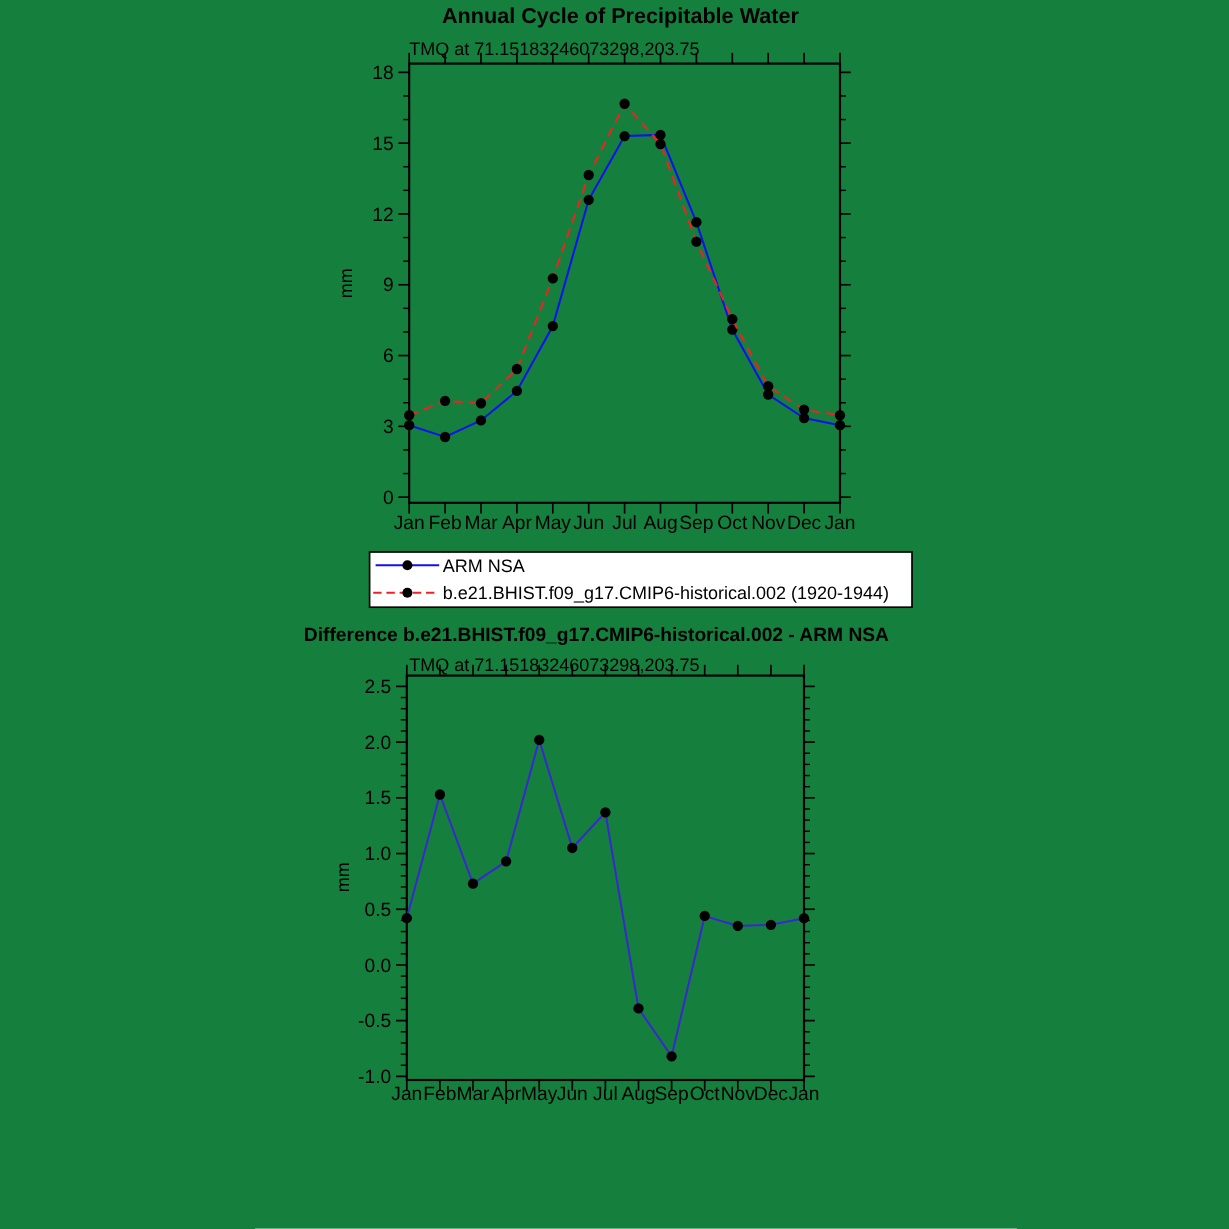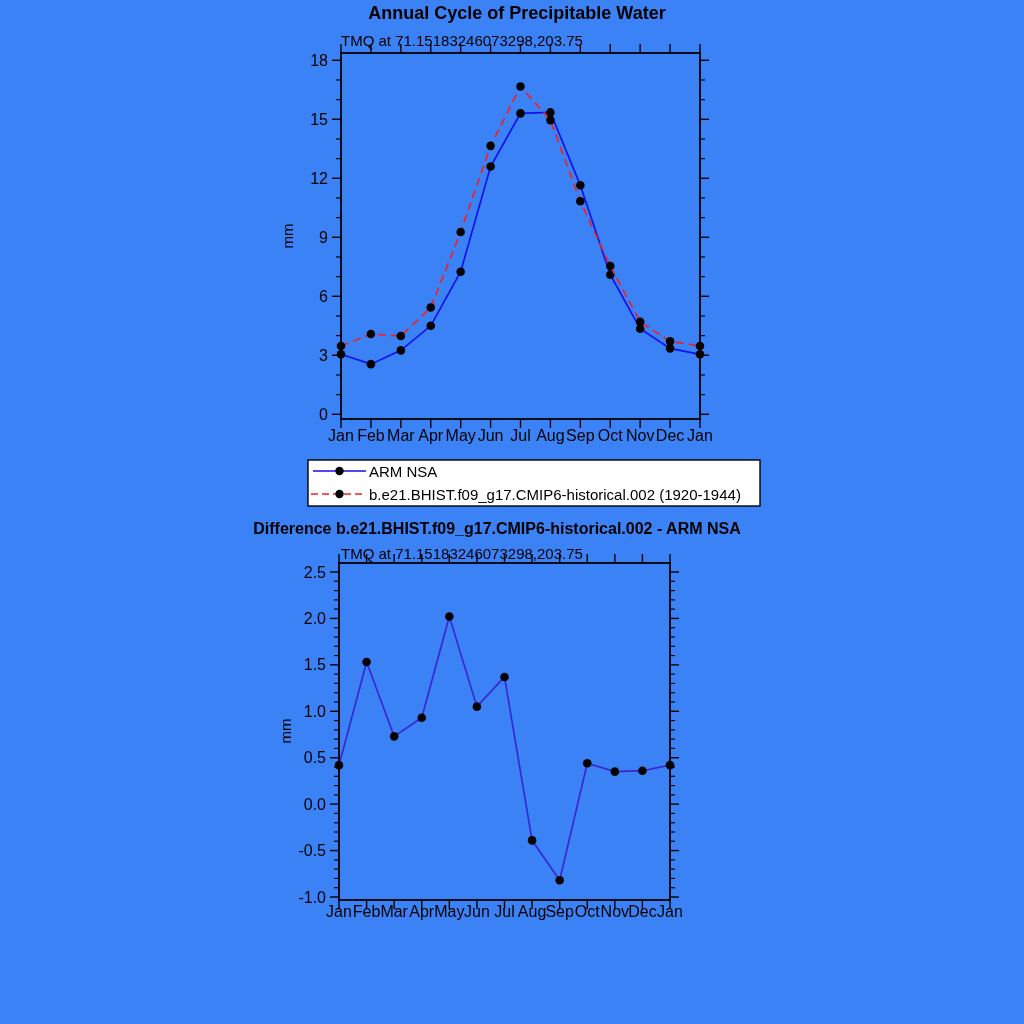--- a/index.html
+++ b/index.html
@@ -1,16 +1,16 @@
 <!DOCTYPE html>
 <html><head>
 <meta charset="utf-8">
 <style>
   html,body{margin:0;padding:0;background:#ffffff;}
-  #page{position:relative;width:1024px;height:1024px;background:#3b82f6;overflow:hidden;}
+  #page{position:relative;width:1024px;height:1024px;background:#15803d;overflow:hidden;}
   svg text{font-family:"Liberation Sans","DejaVu Sans",sans-serif;fill:#000000;}
   .title1{font-size:18px;font-weight:bold;}
   .title2{font-size:16px;font-weight:bold;}
   .sub{font-size:15px;}
   .leg{font-size:15px;}
   .tick-label{font-size:16px;}
 </style>
 </head>
 <body>
 

